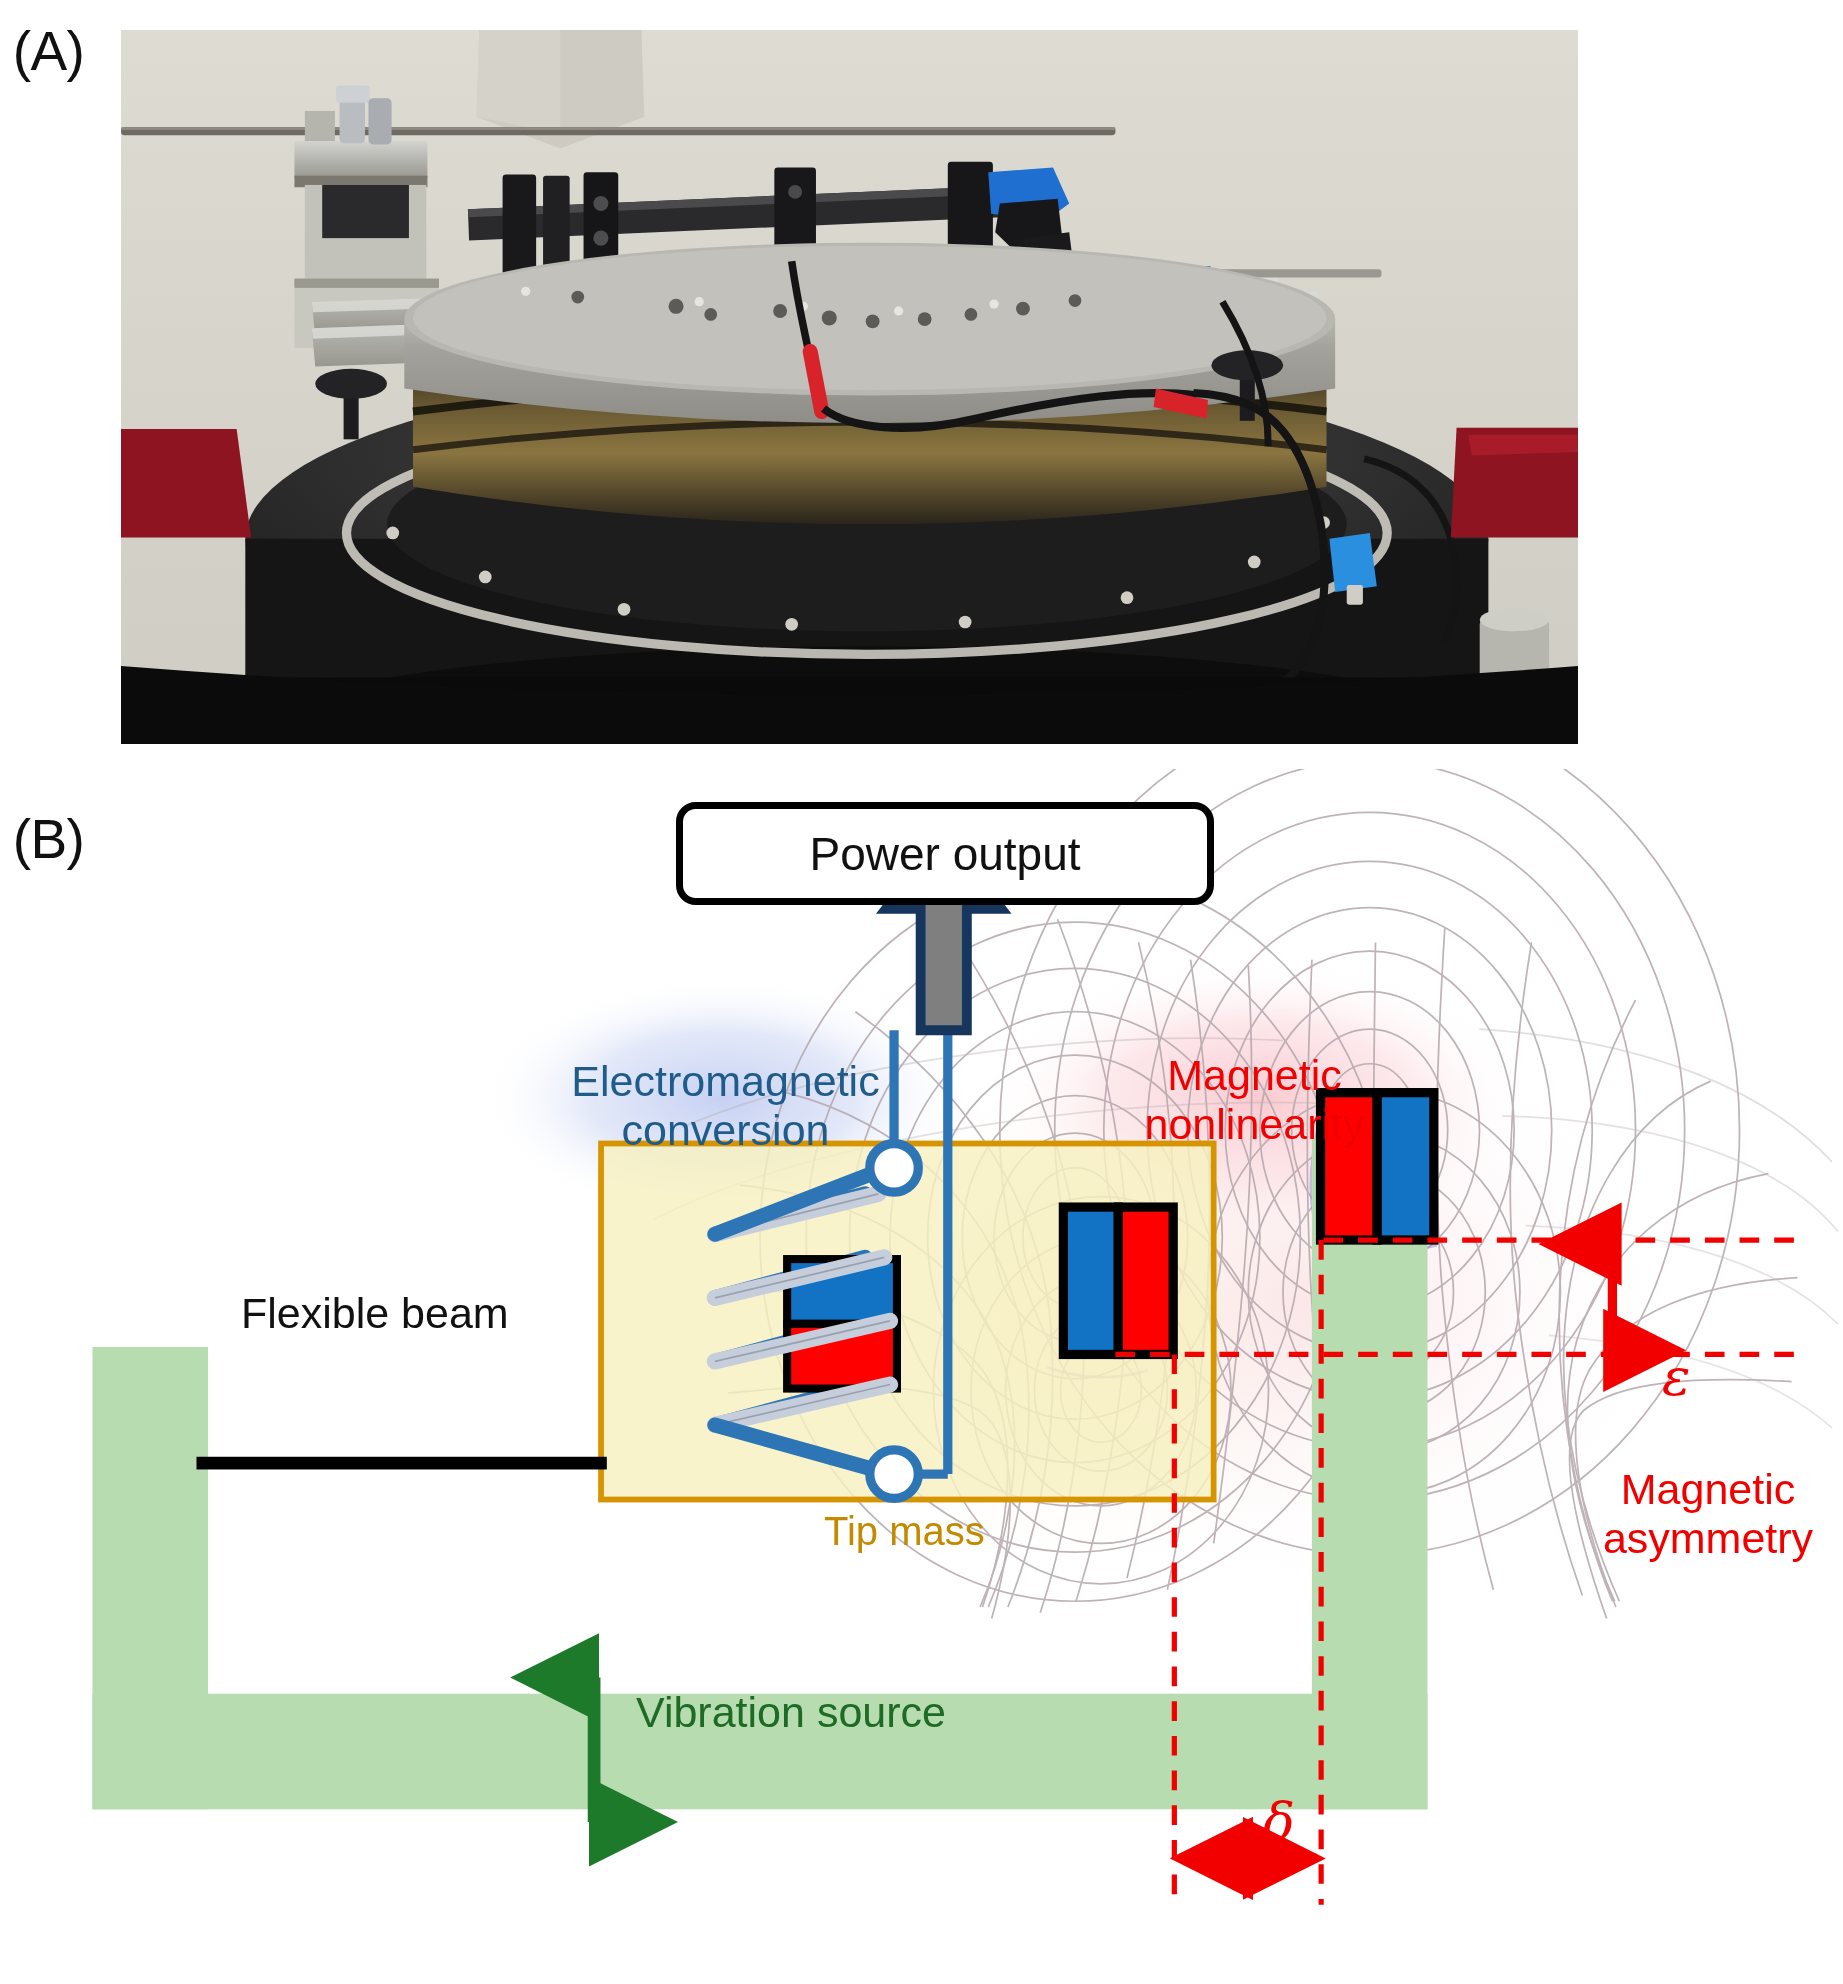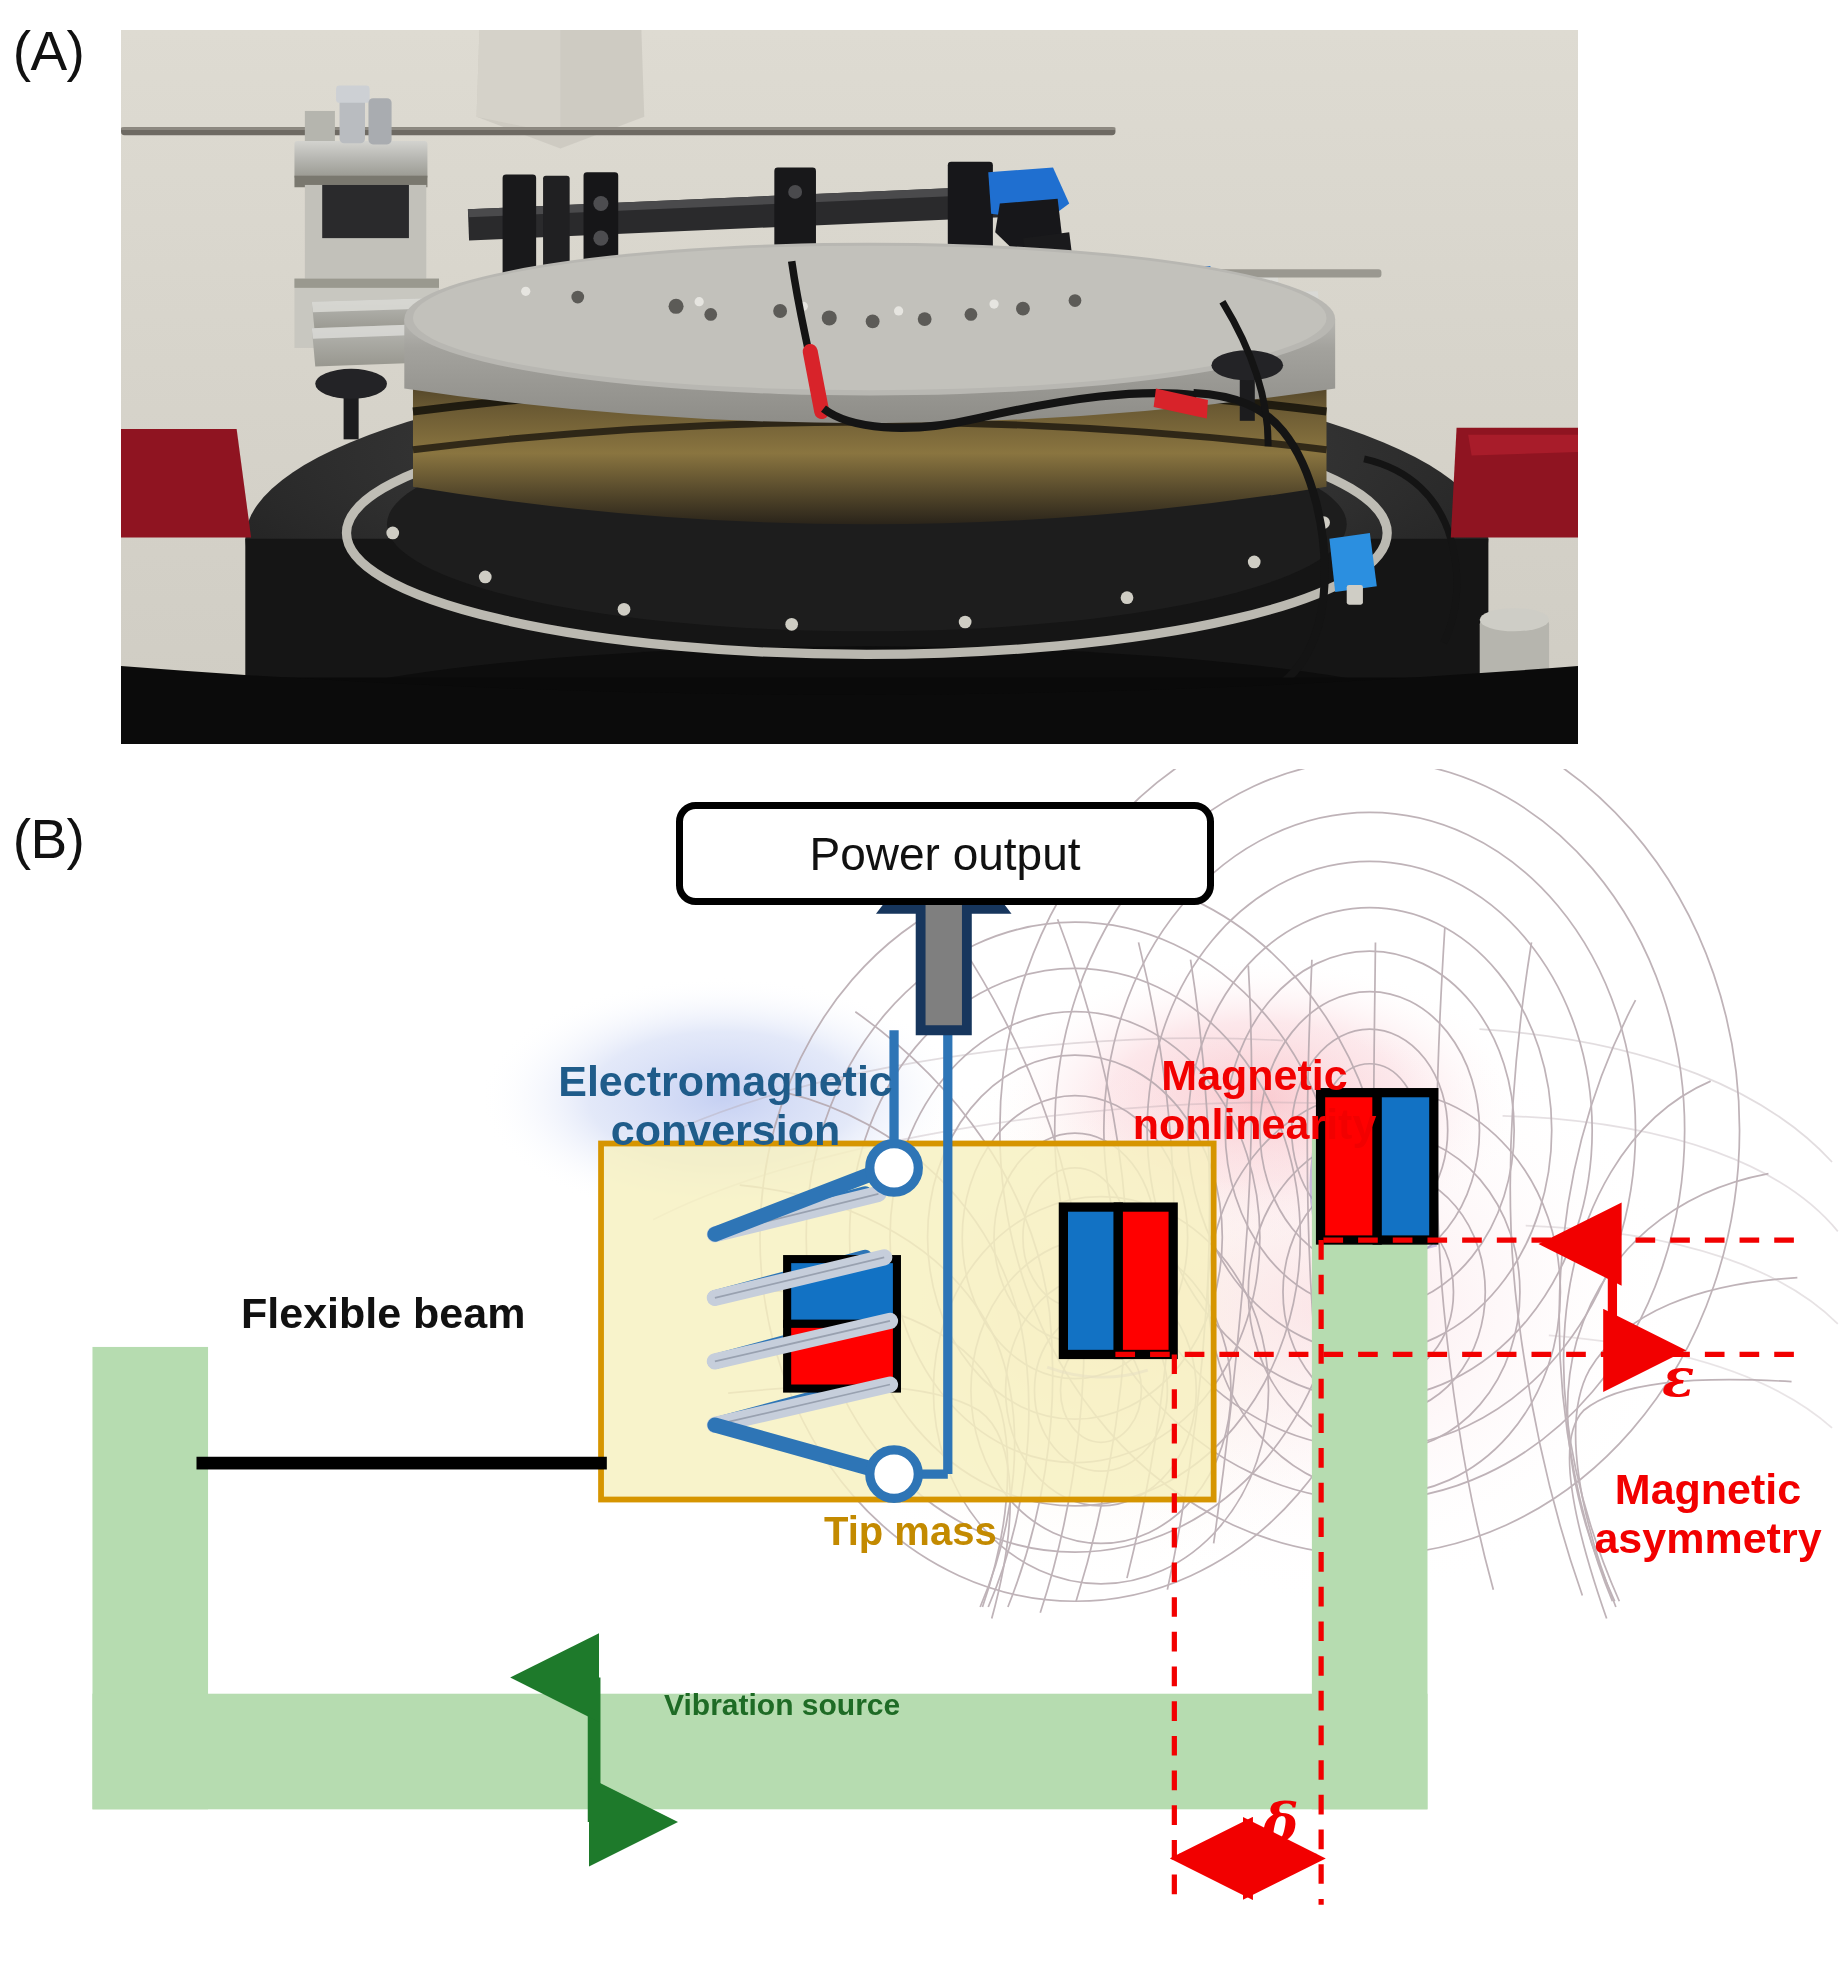--- a/index.html
+++ b/index.html
@@ -12,32 +12,32 @@
   
   #photo-panel{position:absolute;left:121px;top:30px;width:1457px;height:714px;overflow:hidden;
     background:#d9d6cd;}
   #photo-svg{display:block;width:100%;height:100%;}
 
   
   #diagram{position:absolute;left:0;top:769px;width:1843px;height:1216px;}
   #diagram-svg{display:block;width:100%;height:100%;}
 
   
-  .dlabel{position:absolute;line-height:1.14;white-space:pre;font-weight:bold;}
+  .dlabel{position:absolute;line-height:1.14;white-space:pre;}
 
   #power-output-box{position:absolute;left:676px;top:802px;width:538px;height:103px;
     border:7.5px solid #000;border-radius:19.7px;background:#fff;box-sizing:border-box;
     display:flex;align-items:center;justify-content:center;}
   #power-output-label{font-size:46px;color:#111;}
 
   #em-label{left:552px;top:1057px;width:347px;text-align:center;font-size:43px;color:#1F5C8A;}
   #mag-nonlin-label{left:1081px;top:1051px;width:347px;text-align:center;font-size:43px;color:#F20000;}
   #flex-beam-label{left:241px;top:1289px;width:347px;text-align:left;font-size:43px;color:#111;}
   #tip-mass-label{left:824px;top:1509px;font-size:40px;color:#C38A00;text-align:center;}
-  #vib-src-label{left:664px;top:1688px;font-size:30px;color:#1E6B25;}
+  #vib-src-label{left:636px;top:1688px;font-size:43px;color:#1E6B25;}
   #mag-asym-label{left:1572px;top:1465px;width:272px;text-align:center;font-size:43px;color:#F20000;}
   #mag-gap-label{left:1116px;top:1902px;width:347px;text-align:center;font-size:43px;color:#F20000;}
   #eps-sym{left:1662px;top:1347px;font-size:53px;color:#F20000;font-style:italic;font-family:"DejaVu Serif",serif;}
   #delta-sym{left:1263px;top:1792px;font-size:53px;color:#F20000;font-style:italic;font-family:"DejaVu Serif",serif;}
 </style>
 </head>
 <body>
 
 <div id="page">
 

